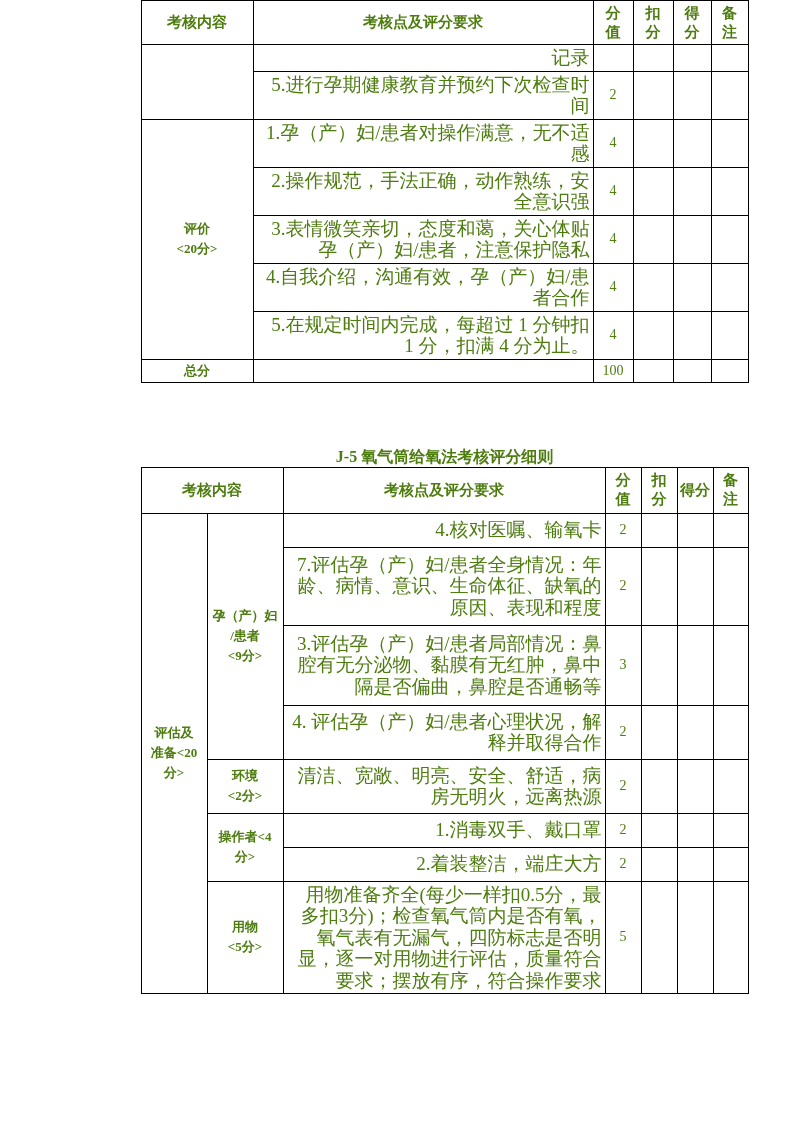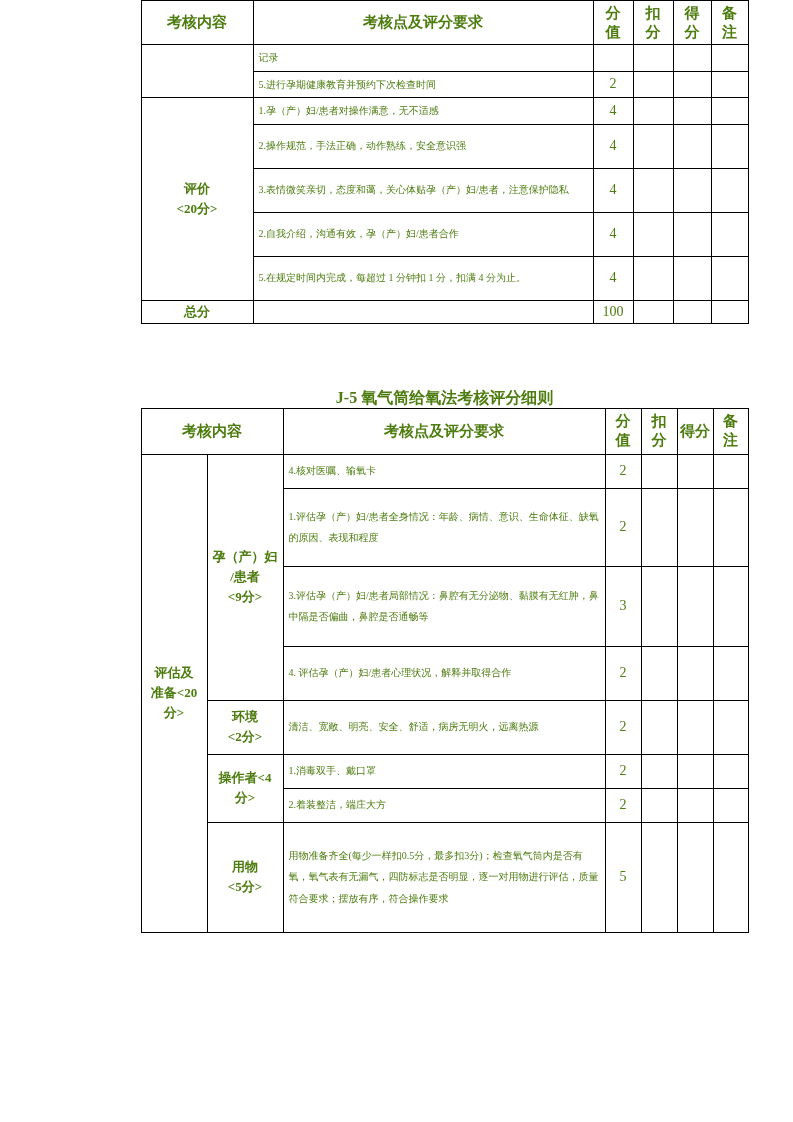--- a/index.html
+++ b/index.html
@@ -35,23 +35,23 @@
   }
   td.cat {
     font-weight: bold;
     font-size: 13px;
     line-height: 20px;
     text-align: center;
     white-space: pre-line;
     padding: 1px;
   }
   td.pt {
-    font-size: 10px;
+    font-size: 19px;
     line-height: 21.5px;
-    text-align: left;
+    text-align: right;
     padding: 2px 3px 2px 5px;
   }
   td.num {
     font-size: 14px;
     text-align: center;
     padding: 0 1px;
   }
   .t1 { margin-top: 96px; }
   .section-title {
     margin-top: 64px;
@@ -129,21 +129,21 @@
       <td class="num"></td>
     </tr>
     <tr style="height:44px">
       <td class="pt">3.表情微笑亲切，态度和蔼，关心体贴孕（产）妇/患者，注意保护隐私</td>
       <td class="num">4</td>
       <td class="num"></td>
       <td class="num"></td>
       <td class="num"></td>
     </tr>
     <tr style="height:44px">
-      <td class="pt">2.自我介绍，沟通有效，孕（产）妇/患者合作</td>
+      <td class="pt">4.自我介绍，沟通有效，孕（产）妇/患者合作</td>
       <td class="num">4</td>
       <td class="num"></td>
       <td class="num"></td>
       <td class="num"></td>
     </tr>
     <tr style="height:44px">
       <td class="pt">5.在规定时间内完成，每超过 1 分钟扣 1 分，扣满 4 分为止。</td>
       <td class="num">4</td>
       <td class="num"></td>
       <td class="num"></td>
@@ -191,21 +191,21 @@
       <td class="cat" rowspan="4">孕（产）妇
 /患者
 &lt;9分&gt;</td>
       <td class="pt">4.核对医嘱、输氧卡</td>
       <td class="num">2</td>
       <td class="num"></td>
       <td class="num"></td>
       <td class="num"></td>
     </tr>
     <tr style="height:78px">
-      <td class="pt">1.评估孕（产）妇/患者全身情况：年龄、病情、意识、生命体征、缺氧的原因、表现和程度</td>
+      <td class="pt">7.评估孕（产）妇/患者全身情况：年龄、病情、意识、生命体征、缺氧的原因、表现和程度</td>
       <td class="num">2</td>
       <td class="num"></td>
       <td class="num"></td>
       <td class="num"></td>
     </tr>
     <tr style="height:80px">
       <td class="pt">3.评估孕（产）妇/患者局部情况：鼻腔有无分泌物、黏膜有无红肿，鼻中隔是否偏曲，鼻腔是否通畅等</td>
       <td class="num">3</td>
       <td class="num"></td>
       <td class="num"></td>

